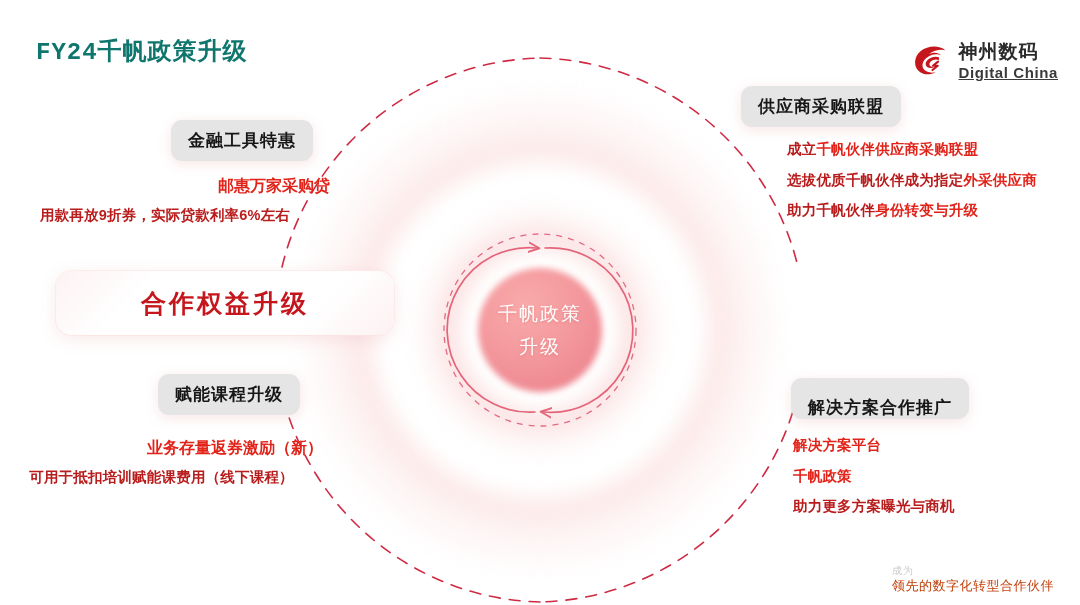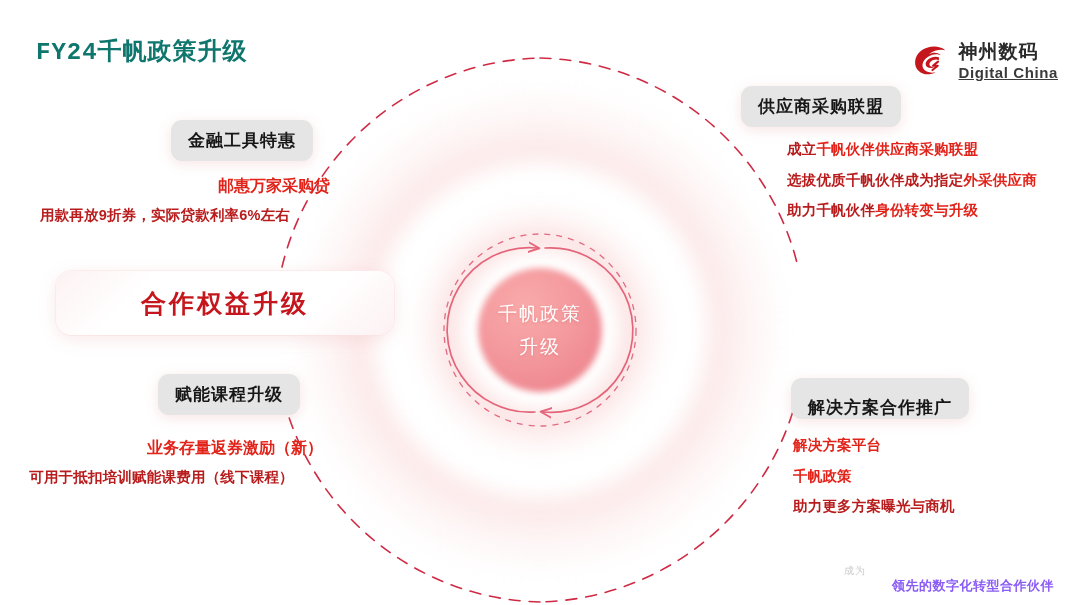--- a/index.html
+++ b/index.html
@@ -101,21 +101,21 @@
   .ta-l{text-align:left;}
   .block.right .line{margin-bottom:16px;}
   .block.right .line:last-child{margin-bottom:0;}
 
   
   .watermark{
     position:absolute;right:26px;bottom:10px;text-align:left;
     color:#c9c9c9;line-height:1.35;
   }
   .wm-1{font-size:10px;letter-spacing:1px;}
-  .wm-2{font-size:13px;font-weight:bold;letter-spacing:.5px;color:#8b5cf6;margin-left:48px;}
+  .wm-2{font-size:13px;font-weight:normal;letter-spacing:.5px;color:#c2410c;}
 </style>
 </head>
 <body>
 
 <div class="stage">
 
   <div class="halo"></div>
 
   <svg class="ring-svg" viewBox="0 0 1080 605">
     <defs>

